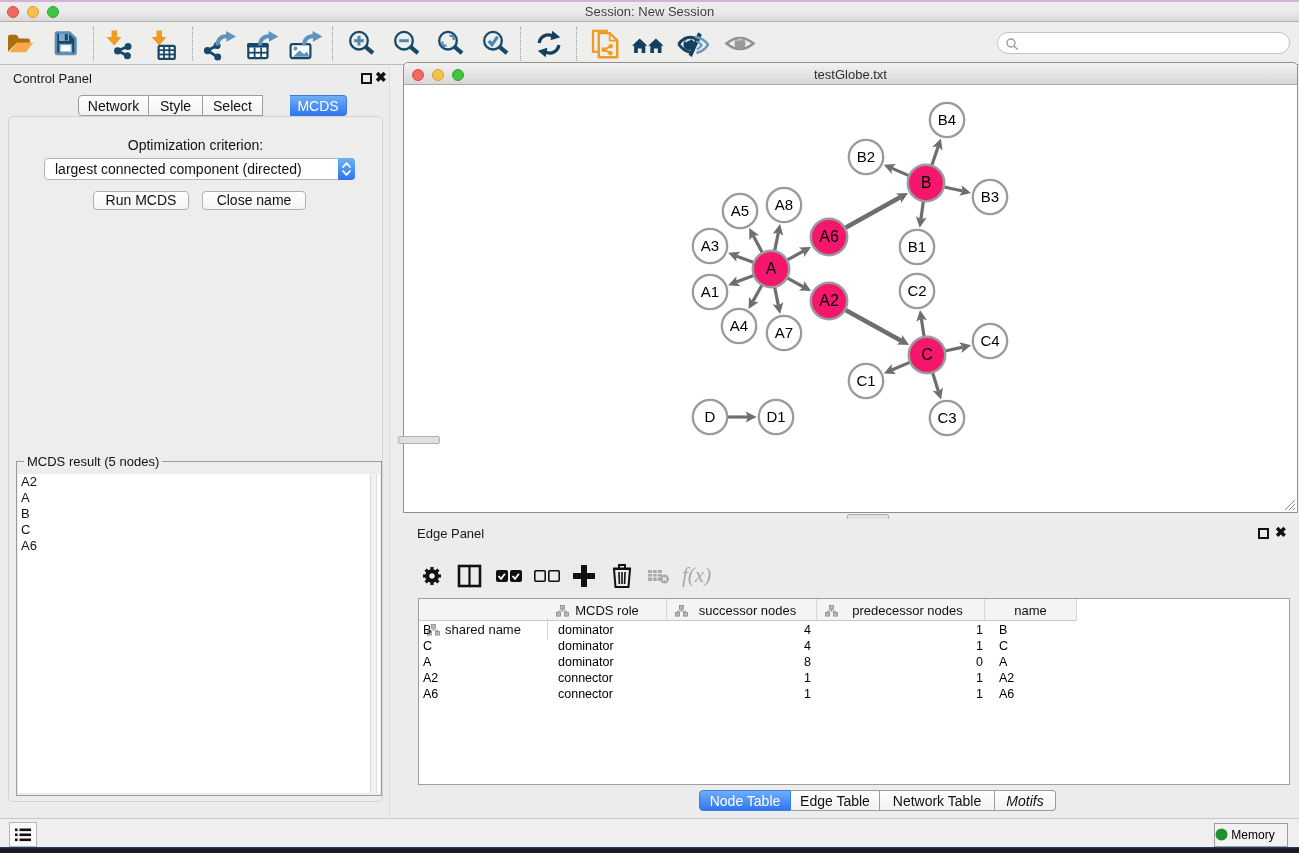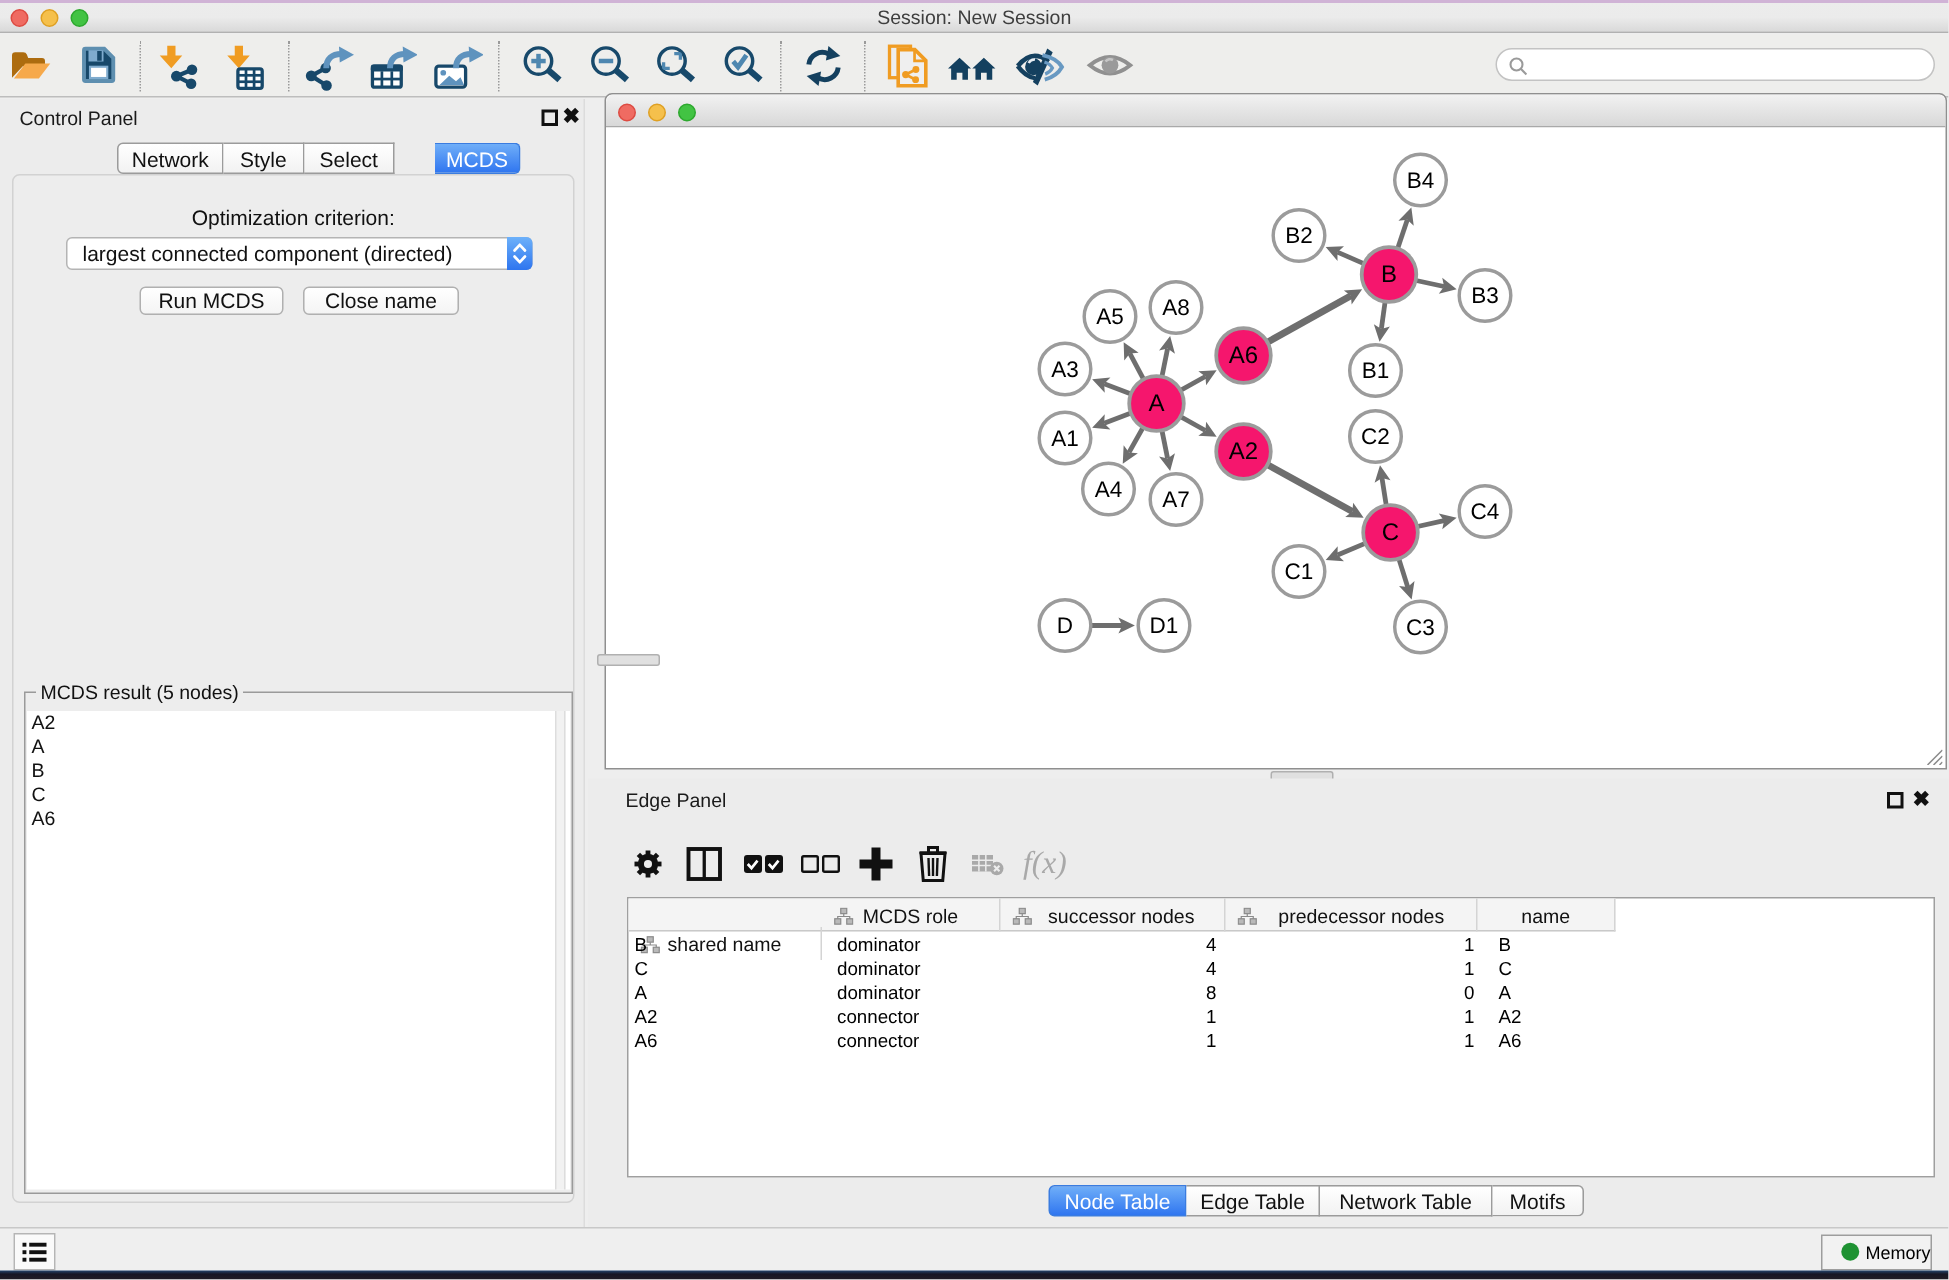--- a/index.html
+++ b/index.html
@@ -271,20 +271,21 @@
       </div>
     </div>
   </div>
 </div>
 
 <div class="abs" id="netwin">
   <div id="net-titlebar">
     <div class="tl" style="left:8px; background:#ef6b62; border:1px solid #dd4b42;"></div>
     <div class="tl" style="left:28px; background:#f5c04c; border:1px solid #dfa023;"></div>
     <div class="tl" style="left:48px; background:#42c343; border:1px solid #2da82e;"></div>
+    <div id="net-title-text">testGlobe.txt</div>
   </div>
   <svg id="graph" style="position:absolute; left:2px; top:22px;" width="891" height="428" viewBox="0 0 891 428">
     <line x1="357.4" y1="169.7" x2="347.2" y2="150.6" stroke="#6e6e6e" stroke-width="3.2"></line>
     <path d="M343.1 143.1 L353.1 150.2 L347.2 150.6 L343.5 155.3 Z" fill="#6e6e6e"></path>
     <line x1="368.2" y1="168.1" x2="372.4" y2="147.4" stroke="#6e6e6e" stroke-width="3.2"></line>
     <path d="M374.1 139.0 L377.3 150.8 L372.4 147.4 L366.7 148.7 Z" fill="#6e6e6e"></path>
     <line x1="349.8" y1="178.3" x2="330.1" y2="170.9" stroke="#6e6e6e" stroke-width="3.2"></line>
     <path d="M322.1 167.8 L334.3 166.7 L330.1 170.9 L330.5 176.8 Z" fill="#6e6e6e"></path>
     <line x1="349.8" y1="189.7" x2="330.1" y2="197.1" stroke="#6e6e6e" stroke-width="3.2"></line>
     <path d="M322.1 200.2 L330.5 191.2 L330.1 197.1 L334.3 201.3 Z" fill="#6e6e6e"></path>
@@ -488,34 +489,34 @@
         <div class="td" style="left:139px;">connector</div>
         <div class="td" style="left:248px; width:144px; text-align:right;">1</div>
         <div class="td" style="left:398px; width:166px; text-align:right;">1</div>
         <div class="td" style="left:580px;">A6</div>
       </div>
   </div>
   <div class="bt-tabs" style="left:280px; height:21px;">
     <div class="tab first sel" style="width:92px;">Node Table</div>
     <div class="tab" style="width:89px;">Edge Table</div>
     <div class="tab" style="width:115px;">Network Table</div>
-    <div class="tab last" style="width:61px;">Motifs</div>
+    <div class="tab last" style="width:61px;font-style:italic;">Motifs</div>
   </div>
 </div>
 
 <div class="abs" id="statusbar">
   <div id="list-btn">
       <svg width="18" height="16" viewBox="0 0 18 16" style="position:absolute;left:4px;top:4px;">
 <g fill="#111">
           <rect x="1" y="1.5" width="2.6" height="2.6"></rect>
           <rect x="1" y="6.5" width="2.6" height="2.6"></rect>
           <rect x="1" y="11.5" width="2.6" height="2.6"></rect>
 <rect x="5.5" y="1.5" width="11.5" height="2.6"></rect>
           <rect x="5.5" y="6.5" width="11.5" height="2.6"></rect>
           <rect x="5.5" y="11.5" width="11.5" height="2.6"></rect>
         </g>
       </svg>
     </div>
-  <div id="mem-btn" style="text-align:right; line-height:22px;"><svg width="13" height="13" viewBox="0 0 13 13" style="vertical-align:-2px;">
+  <div id="mem-btn" style="text-align:left; line-height:22px;"><svg width="13" height="13" viewBox="0 0 13 13" style="vertical-align:-2px;">
         <circle cx="6.5" cy="6.5" r="6" fill="#1e9232"></circle>
       </svg> <span>Memory</span></div>
 </div>
 <div class="abs" id="bottom-strip"></div>
 
 </body></html>

